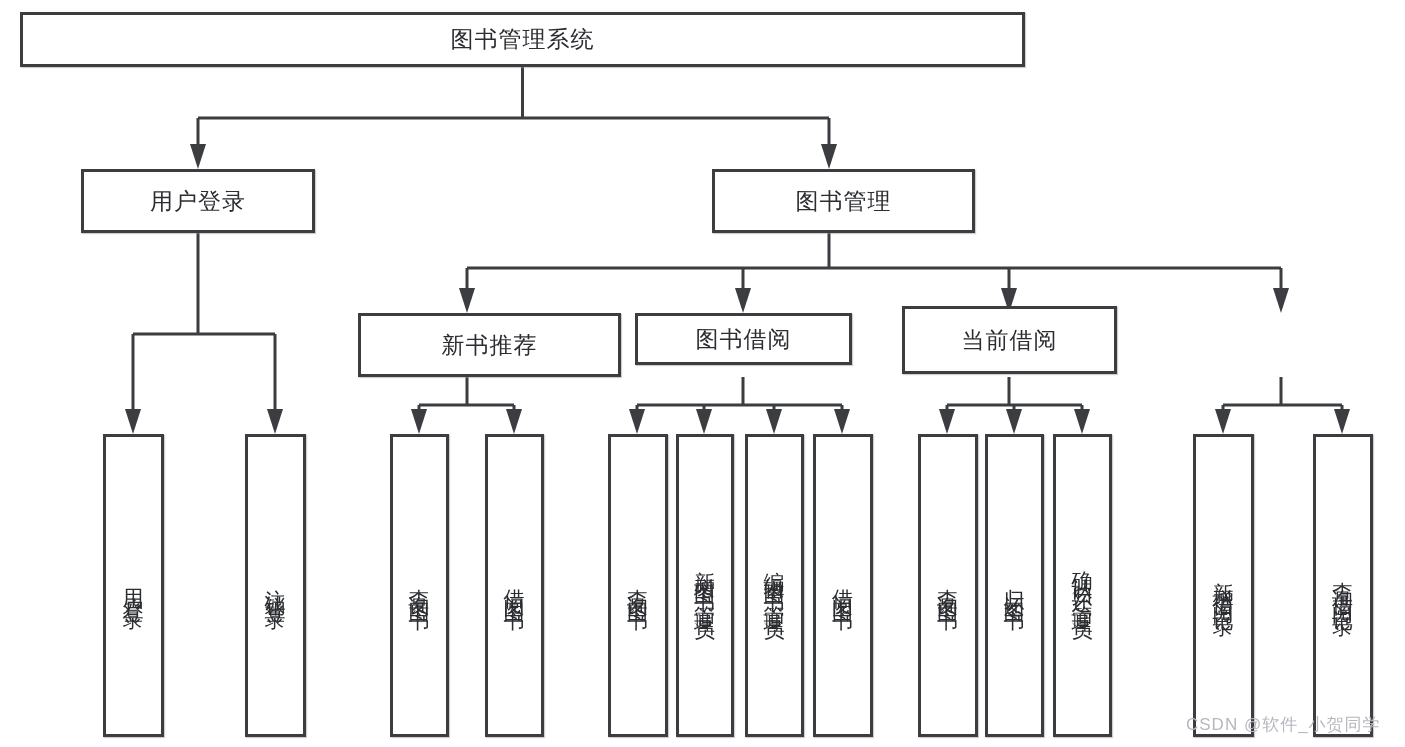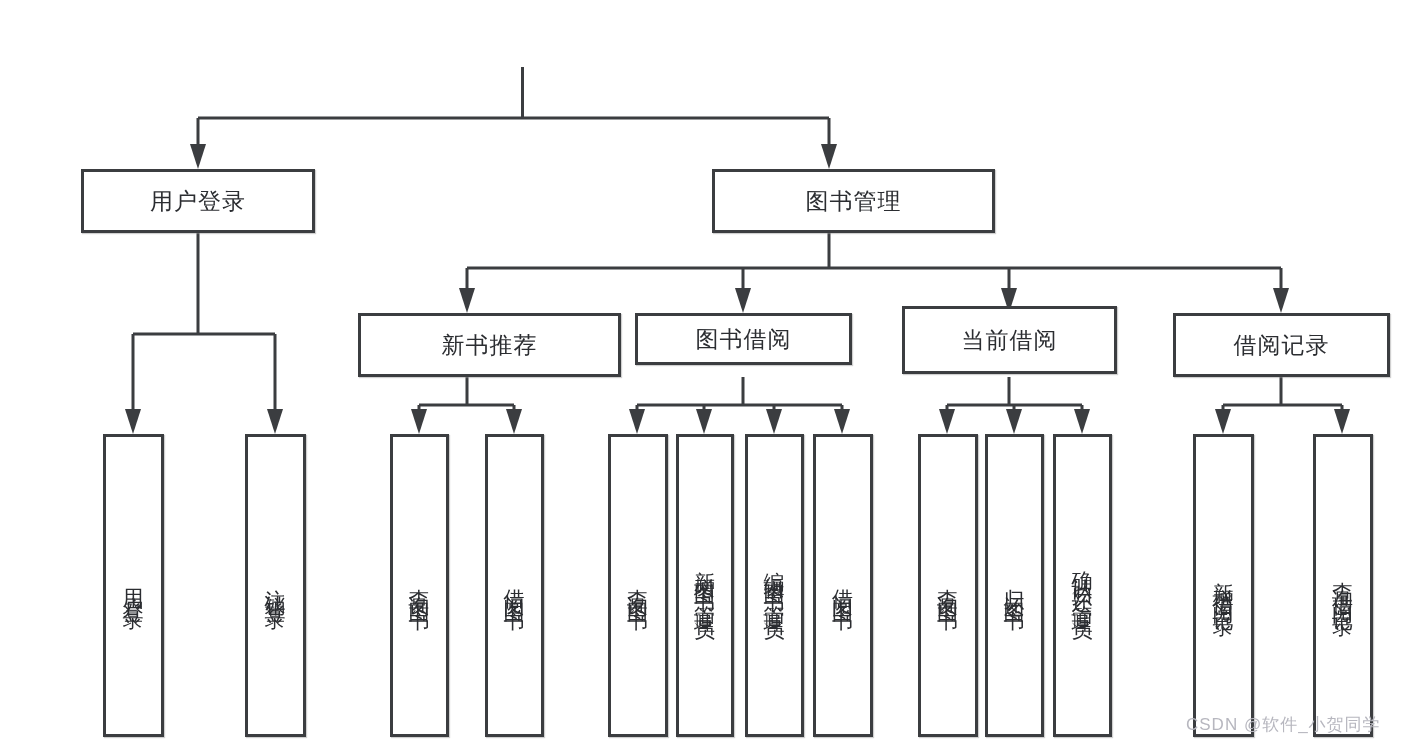--- a/index.html
+++ b/index.html
@@ -75,39 +75,39 @@
       <polygon points="766,409 782,409 774,434"></polygon>
       <polygon points="834,409 850,409 842,434"></polygon>
       <polygon points="939,409 955,409 947,434"></polygon>
       <polygon points="1006,409 1022,409 1014,434"></polygon>
       <polygon points="1074,409 1090,409 1082,434"></polygon>
       <polygon points="1215,409 1231,409 1223,434"></polygon>
       <polygon points="1334,409 1350,409 1342,434"></polygon>
     </g>
   </svg>
 
+  <div class="box h" style="left:20px;top:12px;width:1005px;height:55px">
+    <span>图书管理系统</span>
+  </div>
 
   <div class="box h" style="left:81px;top:169px;width:234px;height:64px">
     <span>用户登录</span>
   </div>
-  <div class="box h" style="left:712px;top:169px;width:283px;height:64px">
+  <div class="box h" style="left:712px;top:169px;width:263px;height:64px">
     <span>图书管理</span>
   </div>
 
   <div class="box h" style="left:358px;top:313px;width:263px;height:64px">
     <span>新书推荐</span>
   </div>
   <div class="box h" style="left:635px;top:313px;width:217px;height:52px">
     <span>图书借阅</span>
   </div>
   <div class="box h" style="left:902px;top:306px;width:215px;height:68px">
     <span>当前借阅</span>
-  </div>
-  <div class="box h" style="left:1173px;top:313px;width:217px;height:64px">
-    <span>借阅记录</span>
   </div>
 
   <div class="box v" style="left:103px;top:434px;width:61px;height:303px">
     <span>用户登录</span>
   </div>
   <div class="box v" style="left:245px;top:434px;width:61px;height:303px">
     <span>注销登录</span>
   </div>
 
   <div class="box v" style="left:390px;top:434px;width:59px;height:303px">

